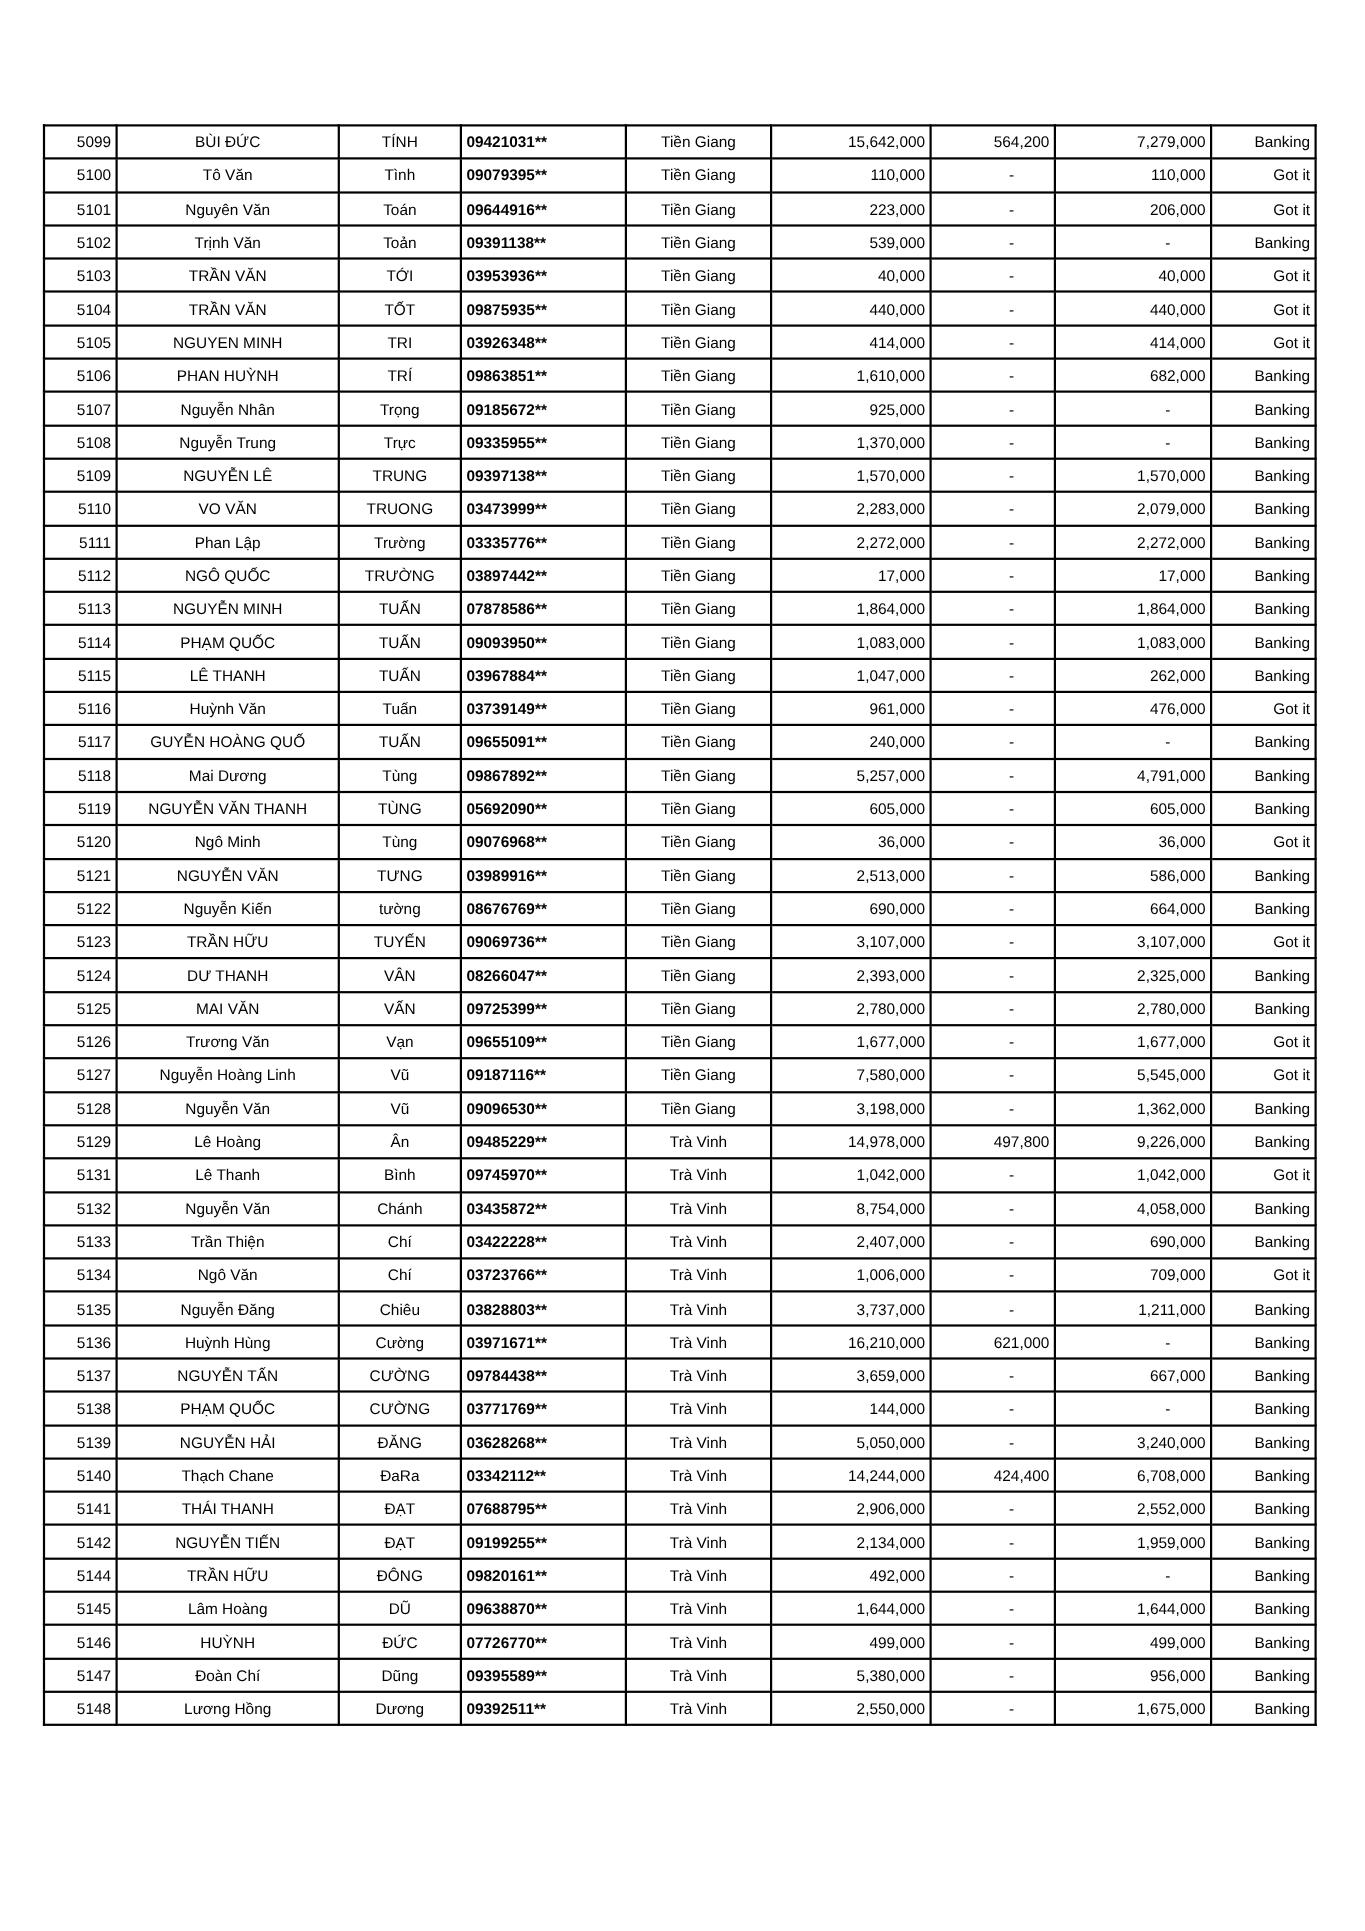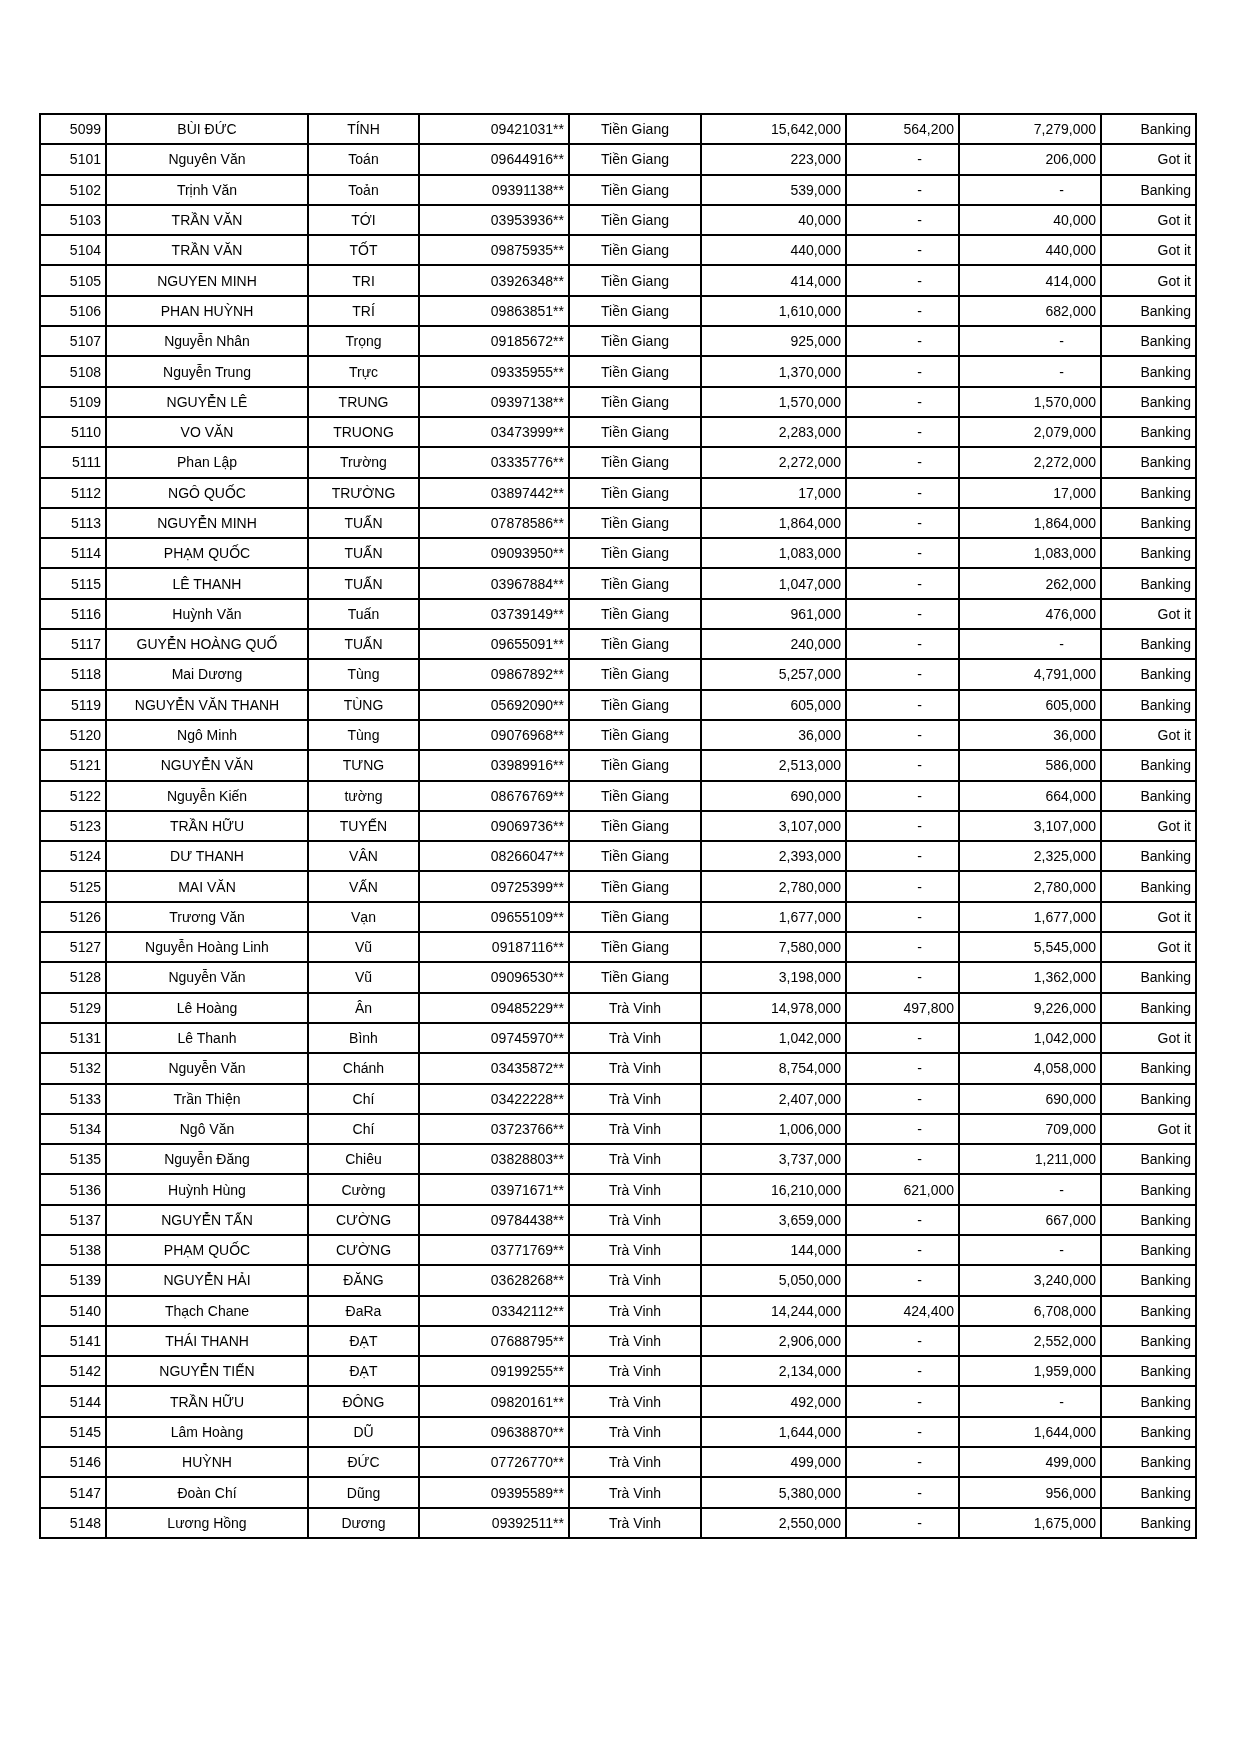--- a/index.html
+++ b/index.html
@@ -28,21 +28,21 @@
     border: 2px solid #000000;
     height: 28.3px;
     padding: 0 4px;
     white-space: nowrap;
     overflow: hidden;
     vertical-align: middle;
   }
   td.c-id     { text-align: right;  padding-right: 4px; }
   td.c-name   { text-align: center; padding-left: 1px; padding-right: 1px; border-radius: 14px; }
   td.c-last   { text-align: center; }
-  td.c-phone  { text-align: right; }
+  td.c-phone  { text-align: left; font-weight: bold; }
   td.c-prov   { text-align: center; }
   td.c-amt    { text-align: right;  padding-right: 9px; }
   td.c-amt.dash { padding-right: 36px; }
   td.c-status { text-align: right;   padding-left: 8px; }
 </style>
 </head>
 <body>
 
 <div>
   <table class="roster">
@@ -63,20 +63,31 @@
           <td class="c-name">BÙI ĐỨC</td>
           <td class="c-last">TÍNH</td>
           <td class="c-phone">09421031**</td>
           <td class="c-prov">Tiền Giang</td>
           <td class="c-amt">15,642,000</td>
           <td class="c-amt">564,200</td>
           <td class="c-amt">7,279,000</td>
           <td class="c-status">Banking</td>
         </tr>
         <tr>
+          <td class="c-id">5100</td>
+          <td class="c-name">Tô Văn</td>
+          <td class="c-last">Tình</td>
+          <td class="c-phone">09079395**</td>
+          <td class="c-prov">Tiền Giang</td>
+          <td class="c-amt">110,000</td>
+          <td class="c-amt dash">-</td>
+          <td class="c-amt">110,000</td>
+          <td class="c-status">Got it</td>
+        </tr>
+        <tr>
           <td class="c-id">5101</td>
           <td class="c-name">Nguyên Văn</td>
           <td class="c-last">Toán</td>
           <td class="c-phone">09644916**</td>
           <td class="c-prov">Tiền Giang</td>
           <td class="c-amt">223,000</td>
           <td class="c-amt dash">-</td>
           <td class="c-amt">206,000</td>
           <td class="c-status">Got it</td>
         </tr>

